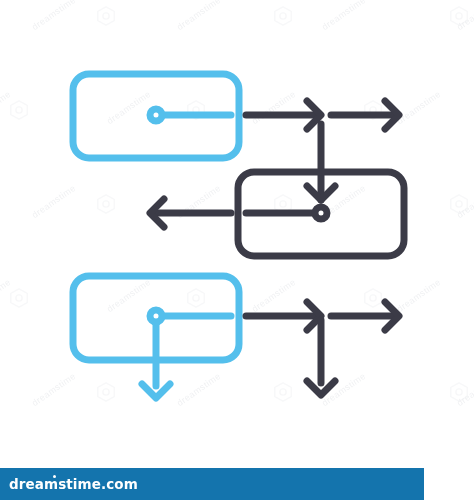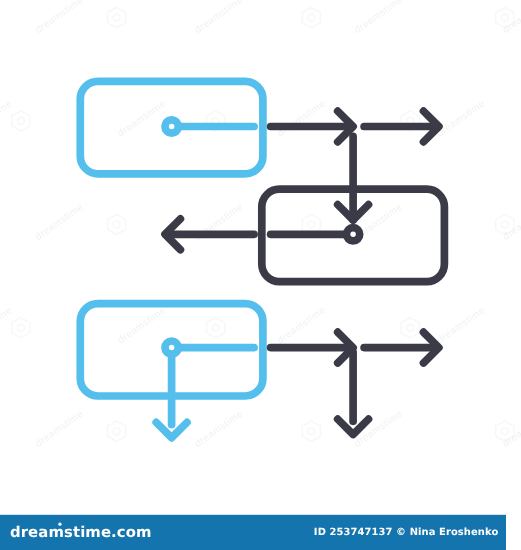--- a/index.html
+++ b/index.html
@@ -47,21 +47,21 @@
     position: absolute;
     left: 0; top: 0;
     width: 474px;
     height: 468px;
   }
   
   #footer-bar {
     position: absolute;
     left: 0;
     top: 468px;
-    width: 460px;
+    width: 424px;
     height: 32px;
     background: #1474ad;
     display: flex;
     align-items: center;
     justify-content: space-between;
     box-sizing: border-box;
     padding: 0 7px 0 9px;
   }
   #footer-logo {
     color: #ffffff;
@@ -234,16 +234,15 @@
       </g>
 
     </g>
   </svg>
 
   <div id="footer-bar">
     <div id="footer-logo">
       <span>dreamstime.com</span>
       <span class="logo-dot"></span>
     </div>
-    <div id="footer-credit">ID 253747137 © Nina Eroshenko</div>
   </div>
 
 </div>
 
 </body></html>

